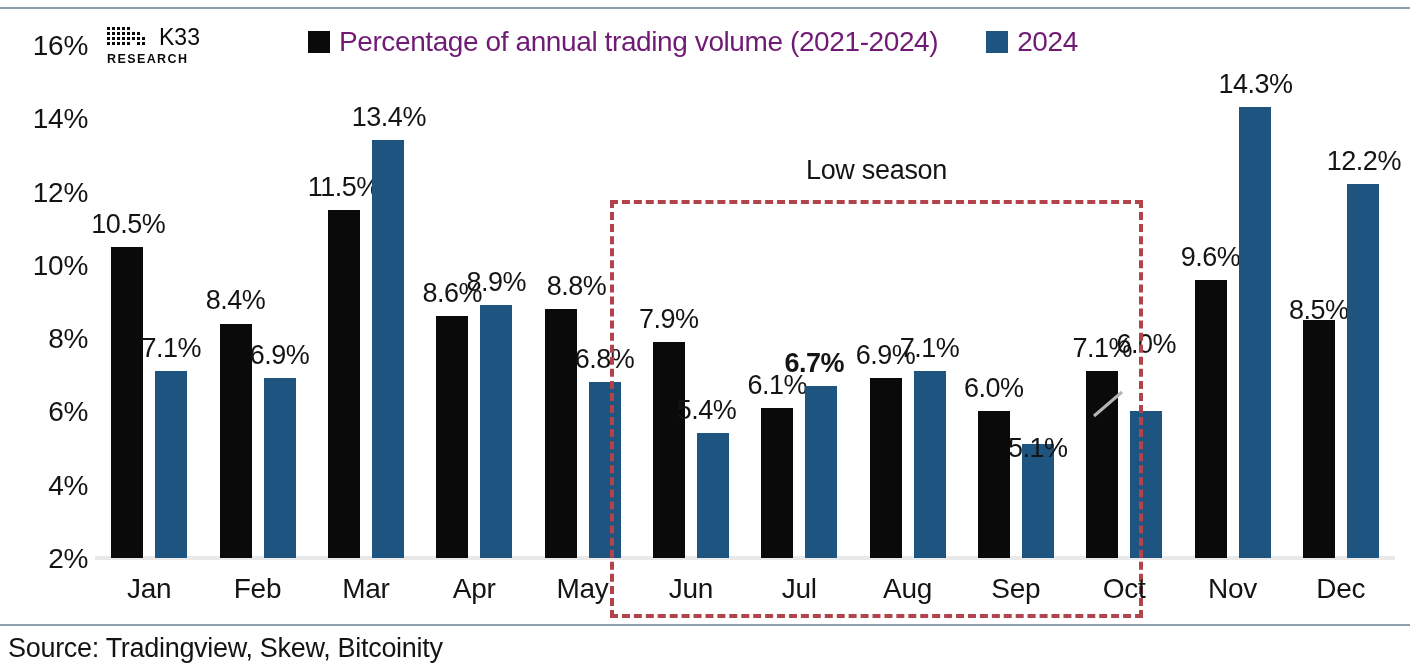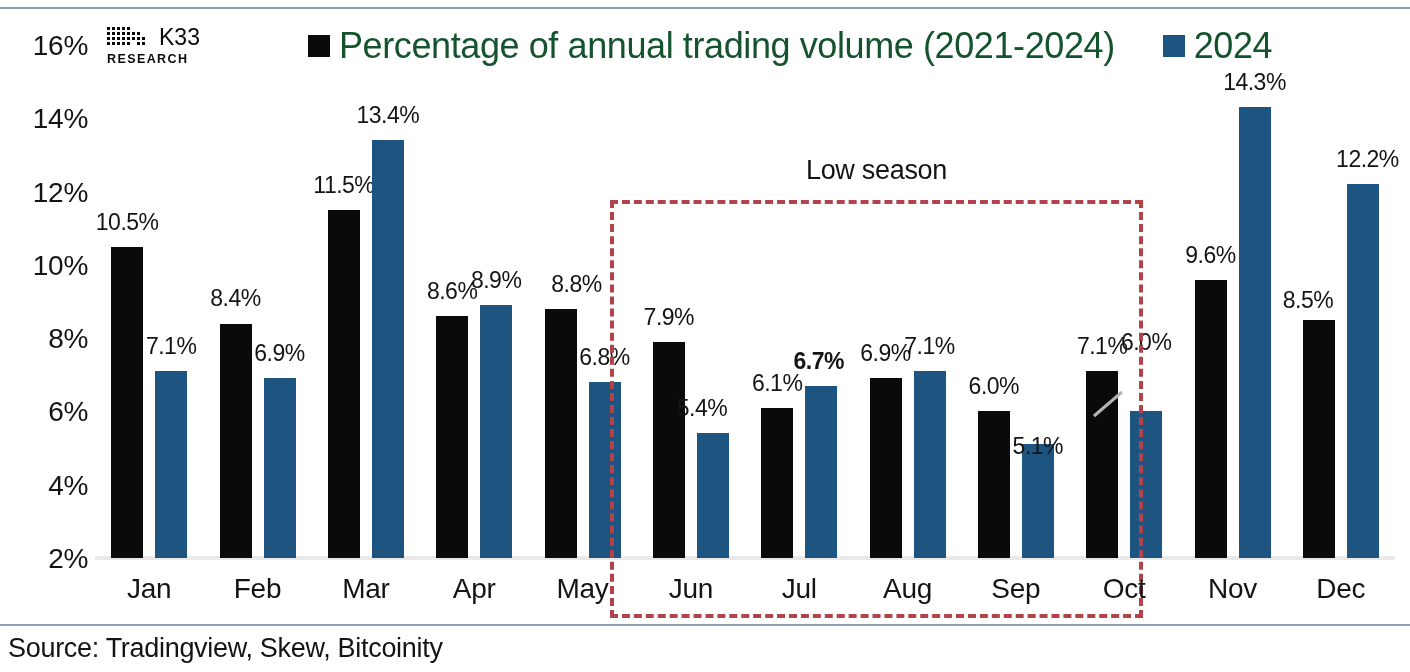--- a/index.html
+++ b/index.html
@@ -70,21 +70,21 @@
   }
   .bar {
     position: absolute;
     bottom: 0;
   }
   .bar.dark { background: #0a0a0a; }
   .bar.blue { background: #1d5480; }
 
   .bar-label {
     position: absolute;
-    font-size: 23px;
+    font-size: 27px;
     color: #141414;
     white-space: nowrap;
     line-height: 1;
     letter-spacing: -0.5px;
   }
 
   
   .month-label {
     position: absolute;
     top: 575px;
@@ -142,22 +142,22 @@
     gap: 9px;
   }
   .legend-swatch {
     width: 22px;
     height: 22px;
     flex: 0 0 auto;
   }
   .legend-swatch.dark { background: #0a0a0a; }
   .legend-swatch.blue { background: #1d5480; }
   .legend-text {
-    font-size: 36px;
-    color: #14532d;
+    font-size: 28px;
+    color: #701a75;
     letter-spacing: -0.4px;
     line-height: 1;
   }
 
   
   .logo {
     position: absolute;
     left: 107px;
     top: 26px;
     width: 118px;
@@ -313,21 +313,21 @@
       <div class="bar-label" style="left: 906.833px; top: 386.407px; width: 72px; text-align: center; margin-top: 27px;">5.1%</div>
       <div class="bar dark" style="left: 991.167px; width: 32px; height: 186.879px; bottom: 0px;"></div>
       <div class="bar-label" style="left: 971.167px; top: 313.121px; width: 72px; text-align: center;">7.1%</div>
       <div class="bar blue" style="left: 1035.17px; width: 32px; height: 146.571px; bottom: 0px;"></div>
       <div class="bar-label" style="left: 1015.17px; top: 309.429px; width: 72px; text-align: center;">6.0%</div>
       <div class="bar dark" style="left: 1099.5px; width: 32px; height: 278.486px; bottom: 0px;"></div>
       <div class="bar-label" style="left: 1079.5px; top: 221.514px; width: 72px; text-align: center;">9.6%</div>
       <div class="bar blue" style="left: 1143.5px; width: 32px; height: 450.707px; bottom: 0px;"></div>
       <div class="bar-label" style="left: 1123.5px; top: 49.2929px; width: 72px; text-align: center;">14.3%</div>
       <div class="bar dark" style="left: 1207.83px; width: 32px; height: 238.179px; bottom: 0px;"></div>
-      <div class="bar-label" style="left: 1187.83px; top: 267px; width: 72px; text-align: left;">8.5%</div>
+      <div class="bar-label" style="left: 1187.83px; top: 275px; width: 72px; text-align: center;">8.5%</div>
       <div class="bar blue" style="left: 1251.83px; width: 32px; height: 373.757px; bottom: 0px;"></div>
       <div class="bar-label" style="left: 1231.83px; top: 126.243px; width: 72px; text-align: right;">12.2%</div>
     </div>
 
   <div class="season-box"></div>
   <div class="season-label">Low season</div>
 
   <svg class="leader-line" viewBox="0 0 32 28">
     <line x1="30" y1="2" x2="2" y2="26" stroke="#b5b5b5" stroke-width="3"></line>
   </svg>

